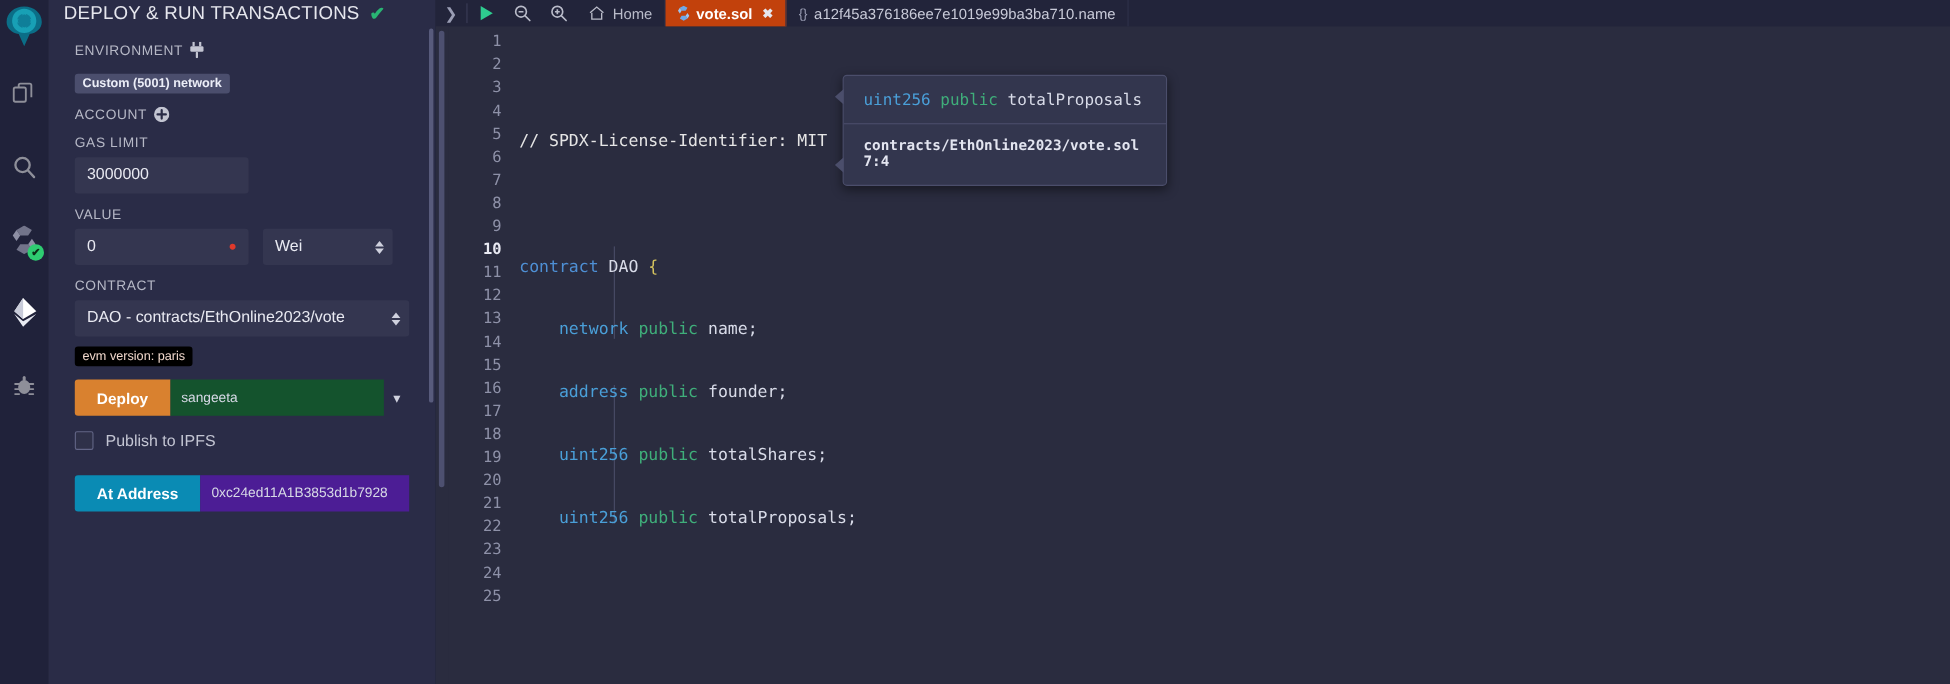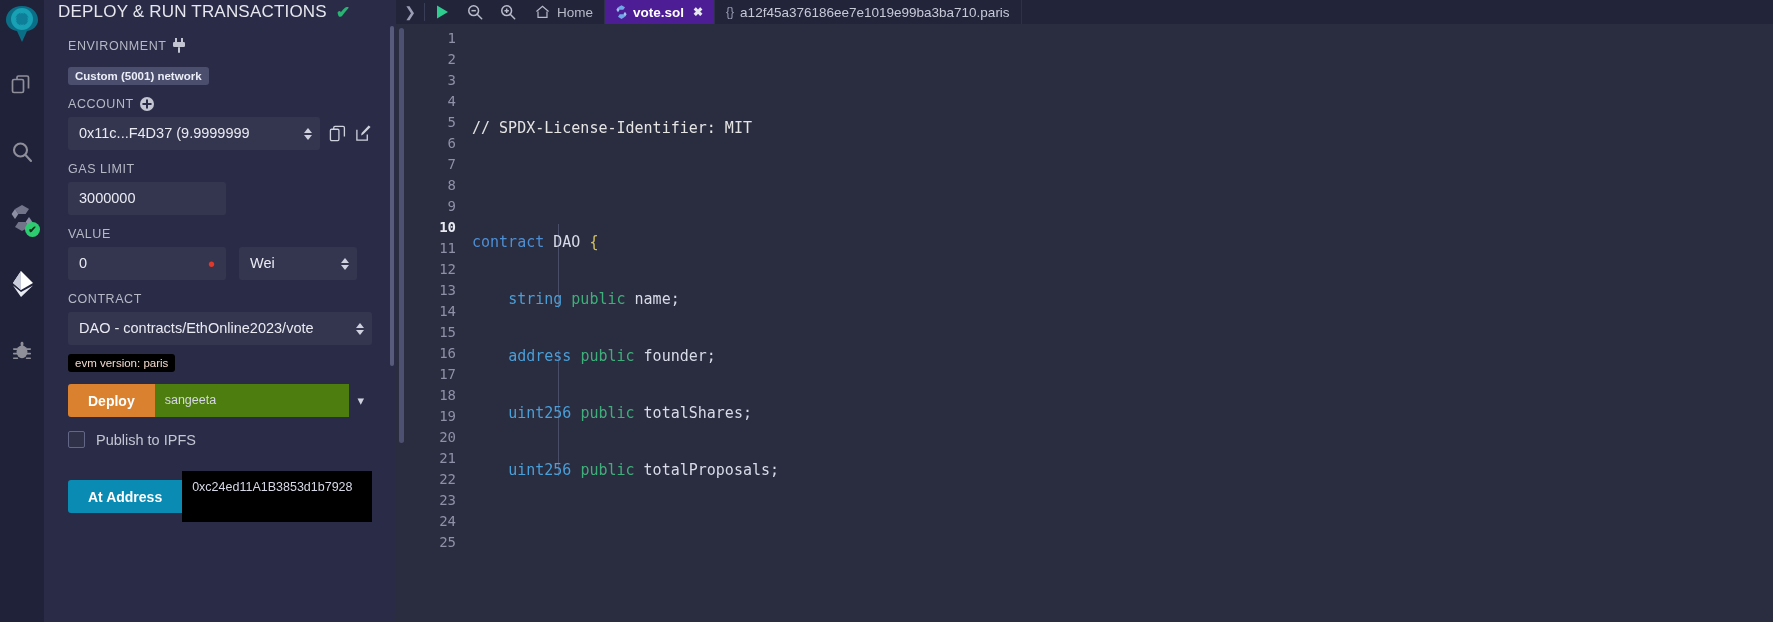--- a/index.html
+++ b/index.html
@@ -90,34 +90,34 @@
   .group { margin-bottom: 12px; }
   .mini-ico { color:#cfd1de; display:flex; align-items:center; }
   .req-dot { color:#e0392b; font-size:20px; line-height:0; }
 
   .btn-deploy {
     background:#d9812f; color:#fff; border:0; border-radius:3px 0 0 3px;
     font-size:14px; font-weight:bold; height:33px; padding: 0 20px; cursor:pointer;
     font-family:"Liberation Sans", sans-serif;
   }
   .deploy-input {
-    flex:1 1 auto; min-width:0; height:33px; background:#4d7c0f; border:0;
+    flex:1 1 auto; min-width:0; height:33px; background:#14532d; border:0;
     color:#d7d9e6; font-size:12.5px; padding:0 10px; font-family:"Liberation Sans", sans-serif;
   }
   .caret-down { color:#cfd1de; padding: 0 8px; font-size: 13px; }
   .cb-row { display:flex; align-items:center; gap:11px; margin-top:14px; }
   .cb { width:17px;height:17px;border:1px solid #636687;border-radius:2px;background:#2f3149; }
   .cb-lbl { font-size:14.5px; color:#c3c5d3; }
   .btn-at {
     background:#0a8bb4; color:#fff; border:0; border-radius:3px 0 0 3px;
     font-size:14px; font-weight:bold; height:33px; padding:0 20px; cursor:pointer;
     font-family:"Liberation Sans", sans-serif; white-space:nowrap;
   }
   .at-input {
-    flex:1 1 auto; min-width:0; height:51px; background:#000000; border:0;
+    flex:1 1 auto; min-width:0; height:33px; background:#4c1d95; border:0;
     color:#d7d9e6; font-size:12.5px; padding:0 10px; font-family:"Liberation Sans", sans-serif;
   }
   .panel-bar {
     position:absolute; right:2px; top:26px; width:4px; height:340px;
     background:#585b7c; border-radius:2px;
   }
 
   
   .editor { flex:1 1 auto; height:622px; background:#2a2c3f; position:relative; overflow:hidden;}
   .tabbar {
@@ -126,21 +126,21 @@
   }
   .chev-btn { width:28px; display:flex;align-items:center;justify-content:center;color:#9a9db4;font-size:14px;}
   .tb-sep { width:1px; background:#3a3d56; margin:3px 0;}
   .tb-icon { width:33px; display:flex;align-items:center;justify-content:center; color:#b9bbc9;}
   .tb-icon.play { color:#2ecc8f; }
   .tab {
     display:flex; align-items:center; gap:6px; padding: 0 11px;
     color:#c8cad8; border-right:1px solid #2e3149;
   }
   .tab.home { color:#b9bbc9; gap:7px; }
-  .tab.active { background:#4c1d95; color:#ffffff; font-weight:bold; }
+  .tab.active { background:#c2410c; color:#ffffff; font-weight:bold; }
   .tab .x { font-size:12px; font-weight:bold; color:#e6e7ef; margin-left:3px; }
   .tab .ic { display:flex; align-items:center; }
 
   .code-area { position:absolute; left:0; right:0; top:24px; bottom:0; display:flex; }
   .codebar { width:12px; background:#2a2c3f; position:relative;}
   .codebar .vscroll { position:absolute; left:3px; top:4px; width:5px; height:415px; background:#4d5070; border-radius:3px;}
   .gutter {
     width:58px; text-align:right; padding-right:10px;
     font-family:"DejaVu Sans Mono", monospace; font-size:14px; color:#8e91a8;
     padding-top:4px;
@@ -269,41 +269,20 @@
           <span class="net-badge">Custom (5001) network</span>
         </div>
 
         <div class="group" style="margin-top:10px;">
           <div class="lbl">
             <span>ACCOUNT</span>
             <span class="ico">
               <svg width="14" height="14" viewBox="0 0 14 14">
                 <circle cx="7" cy="7" r="7" fill="#c3c5d2"></circle>
                 <path d="M7 3.2 v7.6 M3.2 7 h7.6" stroke="#2a2c47" stroke-width="2" stroke-linecap="round"></path>
-              </svg>
-            </span>
-          </div>
-          <div class="field-row">
-            <div class="select-wrap">
-              <div class="select">0x11c...F4D37 (9.9999999&nbsp;</div>
-              <span class="updown">
-                <span class="tri-u"></span>
-                  <span class="tri-d"></span>
-              </span>
-            </div>
-            <span class="mini-ico">
-              <svg width="17" height="17" viewBox="0 0 18 18" fill="none" stroke="#cfd1de" stroke-width="1.4">
-                <rect x="1.5" y="4.5" width="9" height="12" rx="1.3"></rect>
-                <path d="M5 4.5 V2.8 a1.3 1.3 0 0 1 1.3 -1.3 H15 a1.3 1.3 0 0 1 1.3 1.3 v9.5"></path>
-              </svg>
-            </span>
-            <span class="mini-ico">
-              <svg width="17" height="17" viewBox="0 0 18 18" fill="none" stroke="#cfd1de" stroke-width="1.4">
-                <path d="M2 5 v11 h11 V10"></path>
-                <path d="M8.5 10 L16.5 2 L14.5 0.5 L7 8.5 L6.5 11 Z" fill="#cfd1de" stroke="none"></path>
               </svg>
             </span>
           </div>
         </div>
 
         <div class="group">
           <div class="lbl">GAS LIMIT</div>
           <div class="input" style="width:158px;">3000000</div>
         </div>
 
@@ -400,21 +379,21 @@
             <path d="M6 15 L2.2 12.8 L4 10 L8 10 L9.8 12.8 Z" fill="#6fa8e8"></path>
             <path d="M9.8 12.8 L8 10 L9.8 7.2 L11.6 10 Z" fill="#9bc4f0"></path>
           </svg>
         </span>
         <span>vote.sol</span>
         <span class="x">✖</span>
       </div>
 
       <div class="tab">
         <span class="ic" style="color:#9a9db4;font-size:12px;">{}</span>
-        <span>a12f45a376186ee7e1019e99ba3ba710.paris</span>
+        <span>a12f45a376186ee7e1019e99ba3ba710.name</span>
       </div>
     </div>
 
     <div class="code-area">
       <div class="codebar">
         <div class="vscroll"></div>
       </div>
 
       <div class="gutter">
         <div>1</div>
@@ -444,21 +423,21 @@
         <div>25</div>
       </div>
 
       <div class="code">
         <div class="guide" style="left:92px;top:200px;height:84px;"></div>
         <div class="guide" style="left:92px;top:326px;height:126px;"></div>
 
         <div class="ln"><span class="cmt">// SPDX-License-Identifier: MIT</span></div>
         <div class="ln">&nbsp;</div>
         <div class="ln"><span class="kw">contract</span> <span class="id">DAO</span> <span class="brc-y">{</span></div>
-        <div class="ln">    <span class="typ">string</span> <span class="vis">public</span> <span class="id">name;</span></div>
+        <div class="ln">    <span class="typ">network</span> <span class="vis">public</span> <span class="id">name;</span></div>
         <div class="ln">    <span class="typ">address</span> <span class="vis">public</span> <span class="id">founder;</span></div>
         <div class="ln">    <span class="typ">uint256</span> <span class="vis">public</span> <span class="id">totalShares;</span></div>
         <div class="ln">    <span class="typ">uint256</span> <span class="vis">public</span> <span class="id">totalProposals;</span></div>
         <div class="ln">&nbsp;</div>
         
         
         
         
         
         
@@ -467,16 +446,23 @@
         
         
         
         
         
         
         
         
       </div>
 
+      <div class="tooltip">
+        <span class="tt-arrow"></span>
+        <span class="tt-arrow2"></span>
+        <div class="tt-code"><span class="typ">uint256</span> <span class="vis">public</span> <span class="id">totalProposals</span></div>
+        <div class="tt-div"></div>
+        <div class="tt-path">contracts/EthOnline2023/vote.sol 7:4</div>
+      </div>
     </div>
 
   </div>
 </div>
 
 </body></html>

